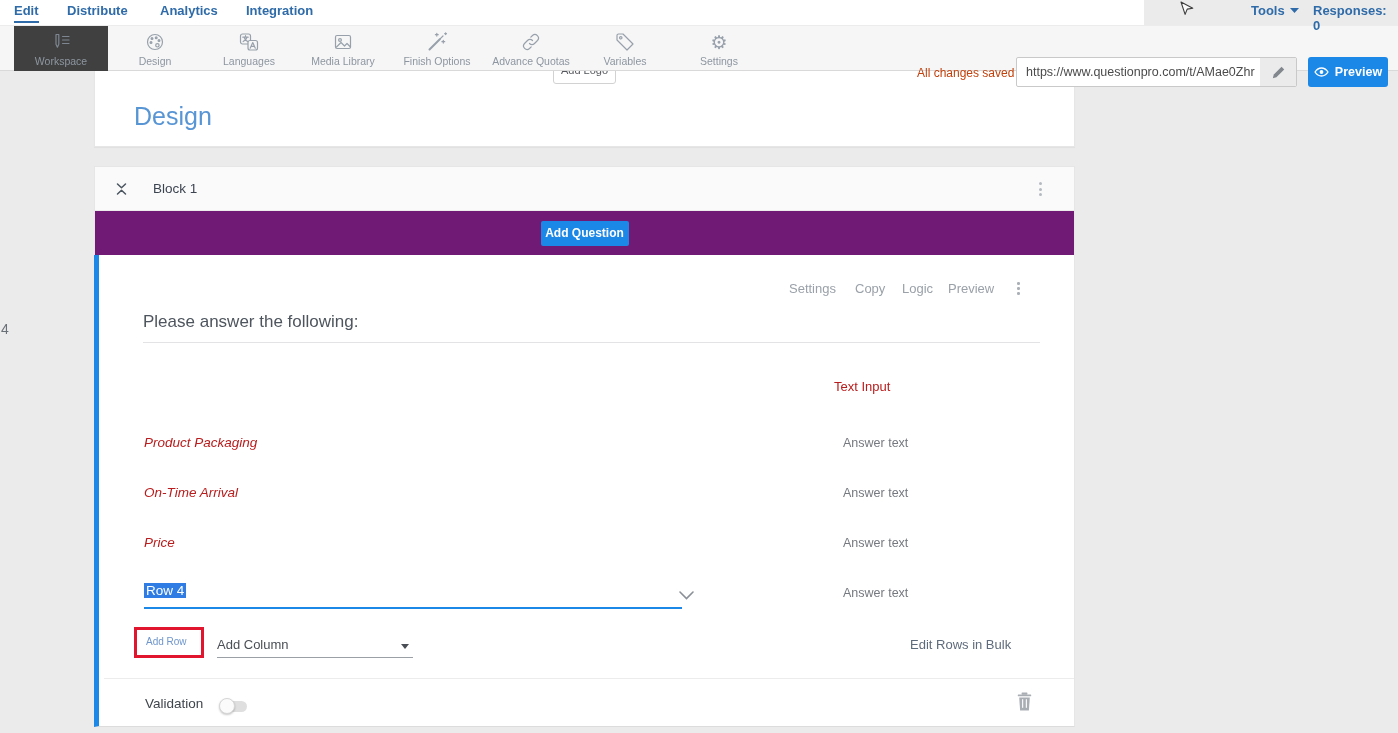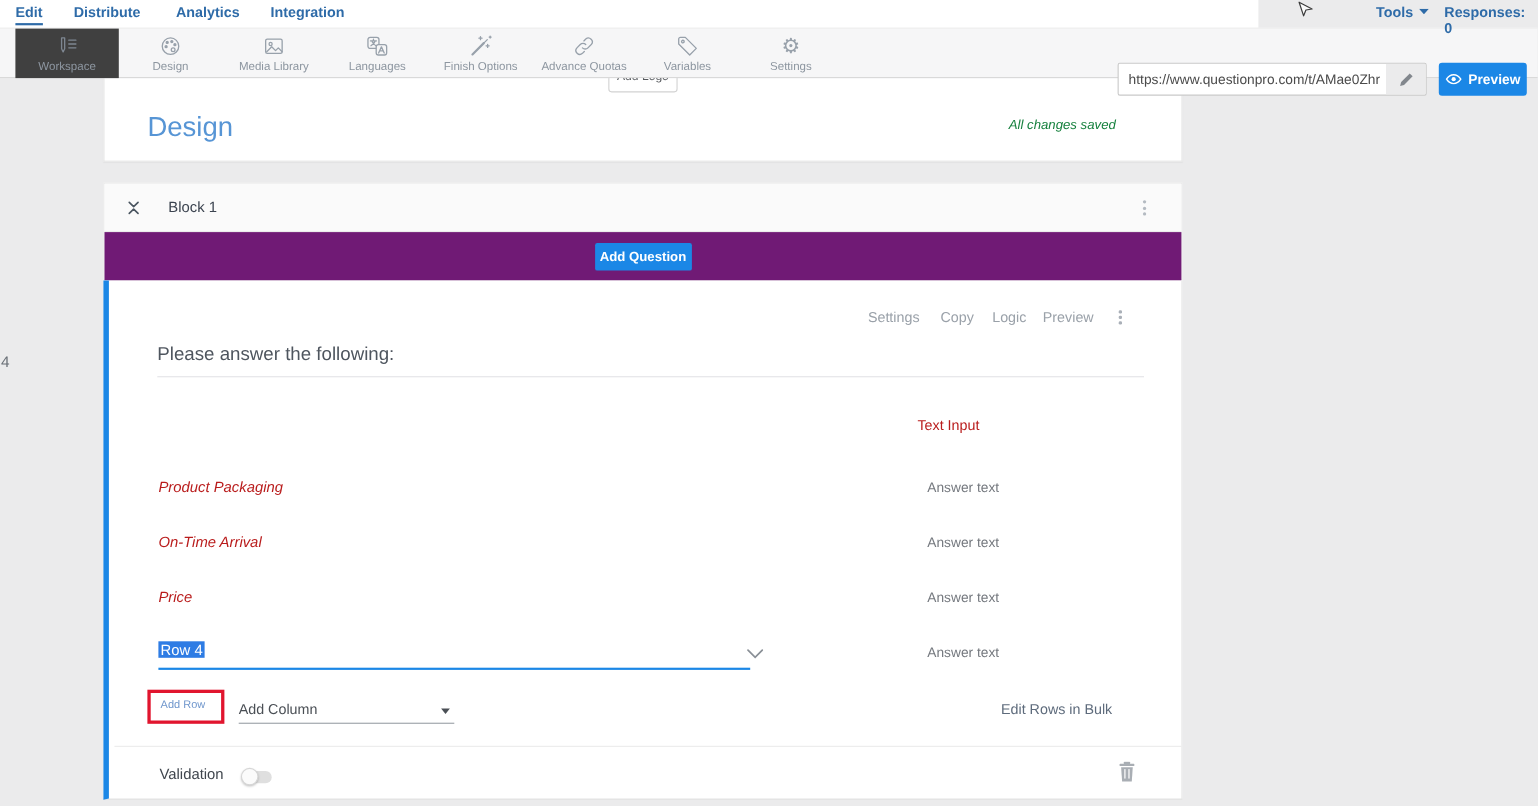--- a/index.html
+++ b/index.html
@@ -19,21 +19,21 @@
   
   .toolbar { position:absolute; left:0; top:25px; width:1398px; height:46px; background:#f6f6f7; border-top:1px solid #ececec; border-bottom:1px solid #d9d9d9; z-index:20; }
   .tabs { position:absolute; left:14px; top:0; height:45px; display:flex; }
   .tab { width:94px; height:45px; display:flex; flex-direction:column; align-items:center; justify-content:center; gap:2px; cursor:pointer; }
   .tab.active { background:#404040; }
   .ticon { height:22px; display:flex; align-items:center; justify-content:center; color:#98a1ab; }
   .ticon svg { stroke:#98a1ab; fill:none; stroke-width:1.2; stroke-linecap:round; stroke-linejoin:round; }
   .tab.active .ticon svg { stroke:#7d8691; }
   .tlabel { font-size:10.5px; color:#8d96a0; white-space:nowrap; }
   .gear-glyph { font-family:"DejaVu Sans", sans-serif; font-size:19px; line-height:20px; color:#98a1ab; }
-  .saved { position:absolute; left:917px; top:40px; font-size:12px; font-style:italic; color:#15803d; white-space:nowrap;margin-top:40px; }
+  .saved { position:absolute; left:917px; top:40px; font-size:12px; color:#c2410c; white-space:nowrap; }
   .urlbox { position:absolute; left:1016px; top:31px; width:281px; height:30px; background:#ffffff; border:1px solid #c9c9c9; border-radius:2px; display:flex; align-items:center; overflow:hidden; }
   .urltext { flex:1; padding-left:9px; font-size:12.5px; color:#4b4b4b; white-space:nowrap; overflow:hidden; }
   .url-edit { width:36px; height:100%; background:#ebebec; display:flex; align-items:center; justify-content:center; cursor:pointer; flex:none; }
   .preview-btn { position:absolute; left:1308px; top:31px; width:80px; height:30px; background:#1b87e6; border:none; border-radius:3px; color:#fff; font-size:12.5px; font-weight:bold; display:flex; align-items:center; justify-content:center; gap:6px; cursor:pointer; font-family:inherit; }
 
   
   .add-logo { position:absolute; left:553px; top:56px; width:63px; height:28px; background:#fff; border:1px solid #d2d2d2; border-radius:3px; font-size:11px; color:#55585c; z-index:5; cursor:pointer; font-family:inherit; }
 
   
   .design-panel { position:absolute; left:94px; top:71px; width:981px; height:76px; background:#fff; border:1px solid #e6e6e6; border-top:none; box-shadow:0 1px 1px rgba(0,0,0,0.04); }
@@ -127,37 +127,37 @@
               <circle cx="15" cy="9.6" r="0.9" fill="#98a1ab"></circle>
               <circle cx="7" cy="11.4" r="0.9" fill="#98a1ab"></circle>
               <circle cx="13.4" cy="14.3" r="1.7"></circle>
             </svg>
         </span>
         <span class="tlabel">Design</span>
       </div>
       <div class="tab">
         <span class="ticon">
           <svg width="22" height="22" viewBox="0 0 22 22">
-              <rect x="3.5" y="4.5" width="15" height="13" rx="1.5"></rect>
-              <circle cx="8" cy="9" r="1.4"></circle>
-              <path d="M4.5 16l4.5-4.5 3.5 3.5 2.5-2.5 3.5 3.5"></path>
-            </svg>
-        </span>
-        <span class="tlabel">Media Library</span>
-      </div>
-      <div class="tab">
-        <span class="ticon">
-          <svg width="22" height="22" viewBox="0 0 22 22">
               <rect x="2.5" y="3" width="10" height="10" rx="2"></rect>
               <path d="M4.8 6.2h5.4M7.5 4.7v1.5M5.2 10.6c1.8-1.1 3.3-2.7 3.9-4.4M9.8 10.6C8.2 9.7 7 8.3 6.4 6.9"></path>
               <rect x="10" y="9.5" width="9.5" height="9.5" rx="2" fill="#f6f6f7"></rect>
               <path d="M12.2 17.2l2.55-5.6 2.55 5.6M13.2 15.3h3.2"></path>
             </svg>
         </span>
         <span class="tlabel">Languages</span>
+      </div>
+      <div class="tab">
+        <span class="ticon">
+          <svg width="22" height="22" viewBox="0 0 22 22">
+              <rect x="3.5" y="4.5" width="15" height="13" rx="1.5"></rect>
+              <circle cx="8" cy="9" r="1.4"></circle>
+              <path d="M4.5 16l4.5-4.5 3.5 3.5 2.5-2.5 3.5 3.5"></path>
+            </svg>
+        </span>
+        <span class="tlabel">Media Library</span>
       </div>
       <div class="tab">
         <span class="ticon">
           <svg width="22" height="22" viewBox="0 0 22 22">
               <path d="M3.5 18.5L13.8 8.2" stroke-width="2"></path>
               <path d="M13.8 8.2l3.2-3.2"></path>
               <path d="M17.3 9.3v2.8M15.9 10.7h2.8M10.8 2.3v2.8M9.4 3.7h2.8M19.6 1.8v1.8M18.7 2.7h1.8"></path>
             </svg>
         </span>
         <span class="tlabel">Finish Options</span>

